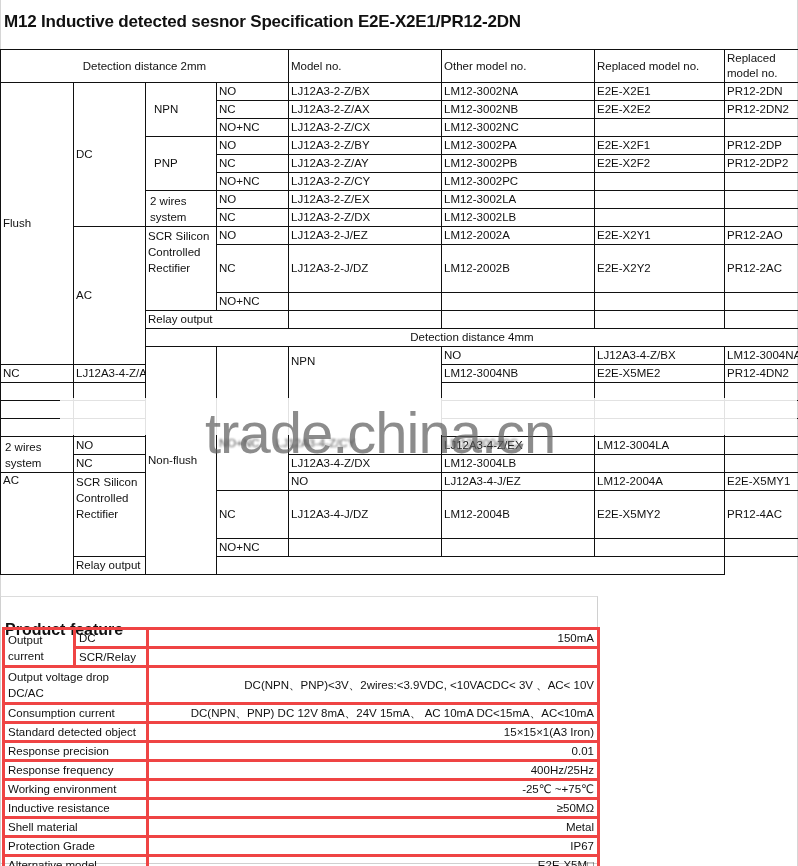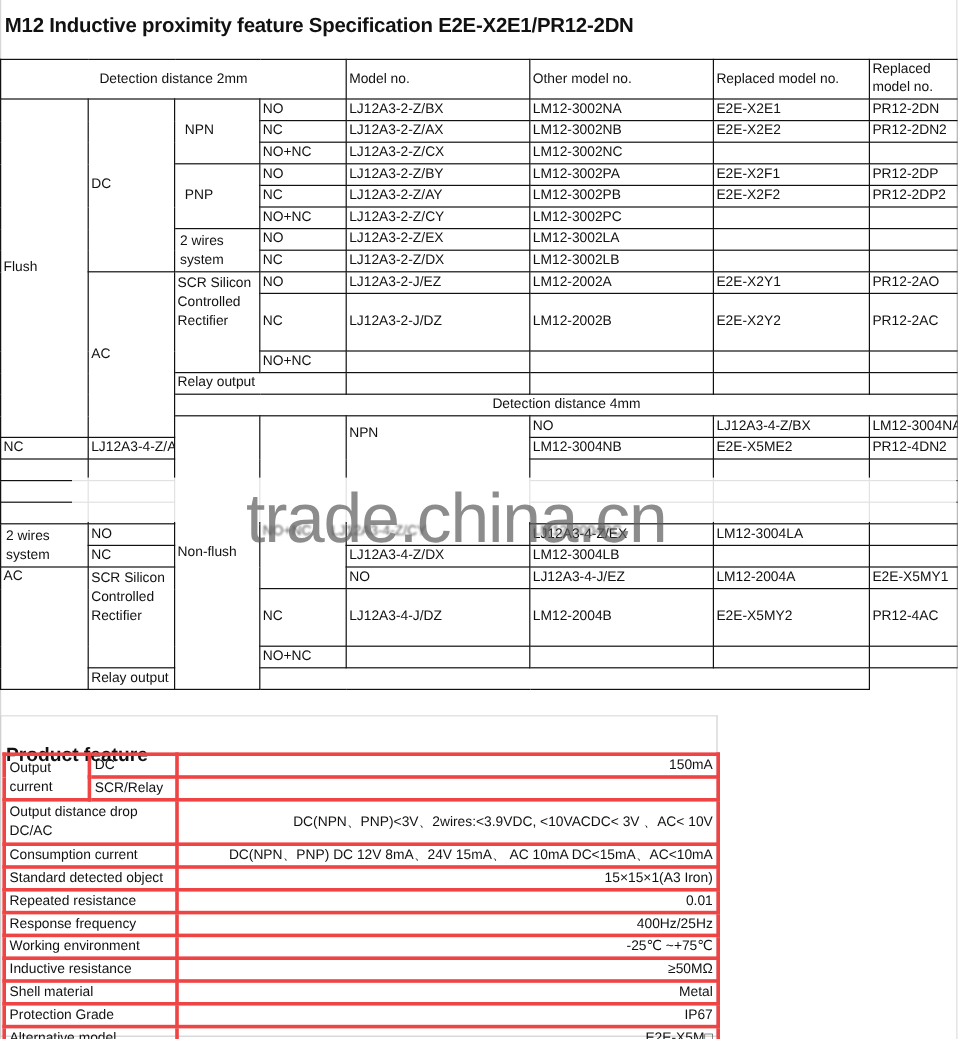--- a/index.html
+++ b/index.html
@@ -27,21 +27,21 @@
   table.feature { position: absolute; left: 2px; top: 627px; border-collapse: collapse; table-layout: fixed; width: 595px; }
   table.feature td { border: 3px solid #ef4444; font-size: 11.5px; line-height: 14px; padding: 1px 3px; height: 18px; vertical-align: middle; white-space: nowrap; overflow: hidden; }
   table.feature td.val { text-align: right; }
   table.feature td.wrap { white-space: normal; line-height: 16px; }
 </style>
 </head>
 <body>
 
 <div class="page-frame"></div>
 
-<div class="title">M12 Inductive proximity feature Specification  E2E-X2E1/PR12-2DN</div>
+<div class="title">M12 Inductive detected sesnor Specification  E2E-X2E1/PR12-2DN</div>
 
 <table class="spec">
   <colgroup>
     <col style="width:73px">
       <col style="width:72px">
       <col style="width:71px">
       <col style="width:72px">
     <col style="width:153px">
       <col style="width:153px">
       <col style="width:130px">
@@ -256,33 +256,33 @@
       <tr>
     <td rowspan="2" class="wrap">Output current</td>
     <td>DC</td>
     <td class="val">150mA</td>
   </tr>
   <tr>
     <td>SCR/Relay</td>
     <td class="val"></td>
   </tr>
   <tr>
-    <td colspan="2" class="wrap" style="height:35px">Output distance drop DC/AC</td>
+    <td colspan="2" class="wrap" style="height:35px">Output voltage drop DC/AC</td>
     <td class="val">DC(NPN、PNP)&lt;3V、2wires:&lt;3.9VDC, &lt;10VACDC&lt; 3V 、AC&lt; 10V</td>
   </tr>
   <tr>
     <td colspan="2">Consumption current</td>
     <td class="val">DC(NPN、PNP) DC 12V 8mA、24V 15mA、 AC 10mA  DC&lt;15mA、AC&lt;10mA</td>
   </tr>
   <tr>
     <td colspan="2">Standard detected object</td>
     <td class="val">15×15×1(A3 Iron)</td>
   </tr>
   <tr>
-    <td colspan="2">Repeated resistance</td>
+    <td colspan="2">Response precision</td>
     <td class="val">0.01</td>
   </tr>
   <tr>
     <td colspan="2">Response frequency</td>
     <td class="val">400Hz/25Hz</td>
   </tr>
   <tr>
     <td colspan="2">Working environment</td>
     <td class="val">-25℃ ~+75℃</td>
   </tr>

